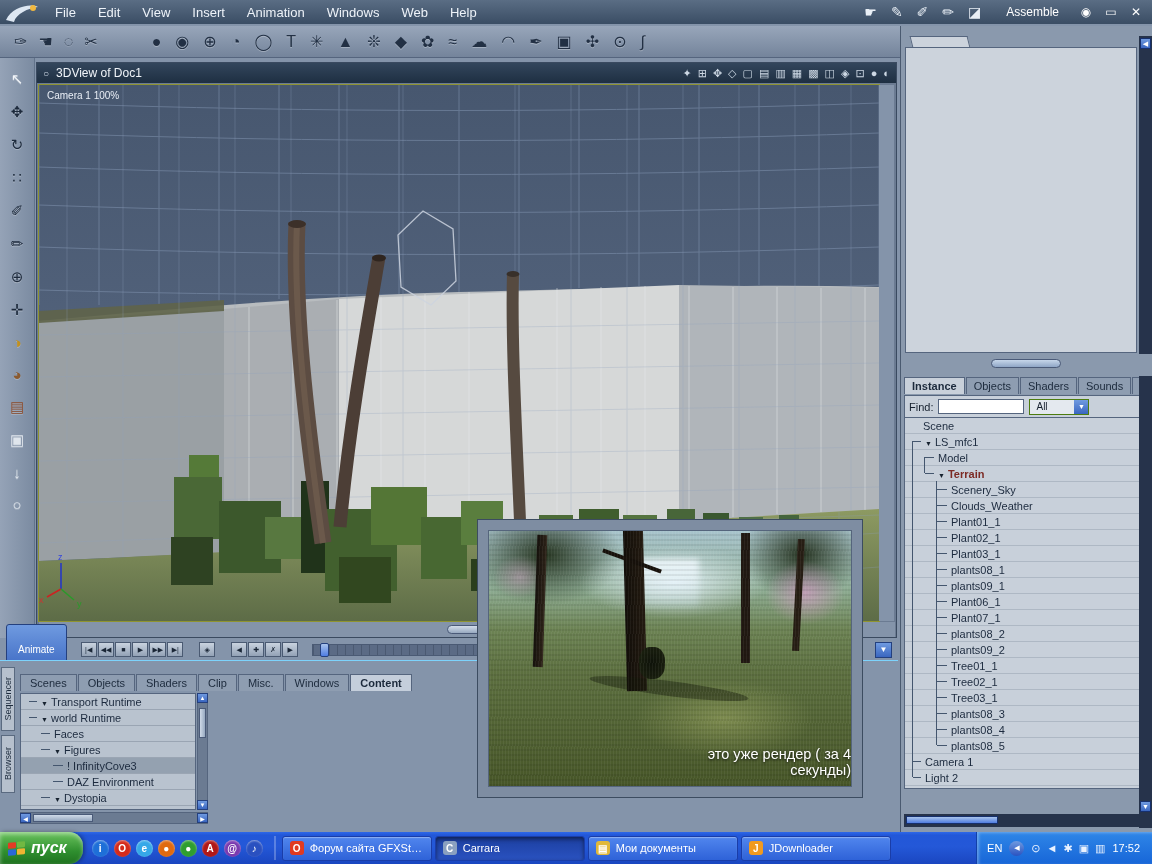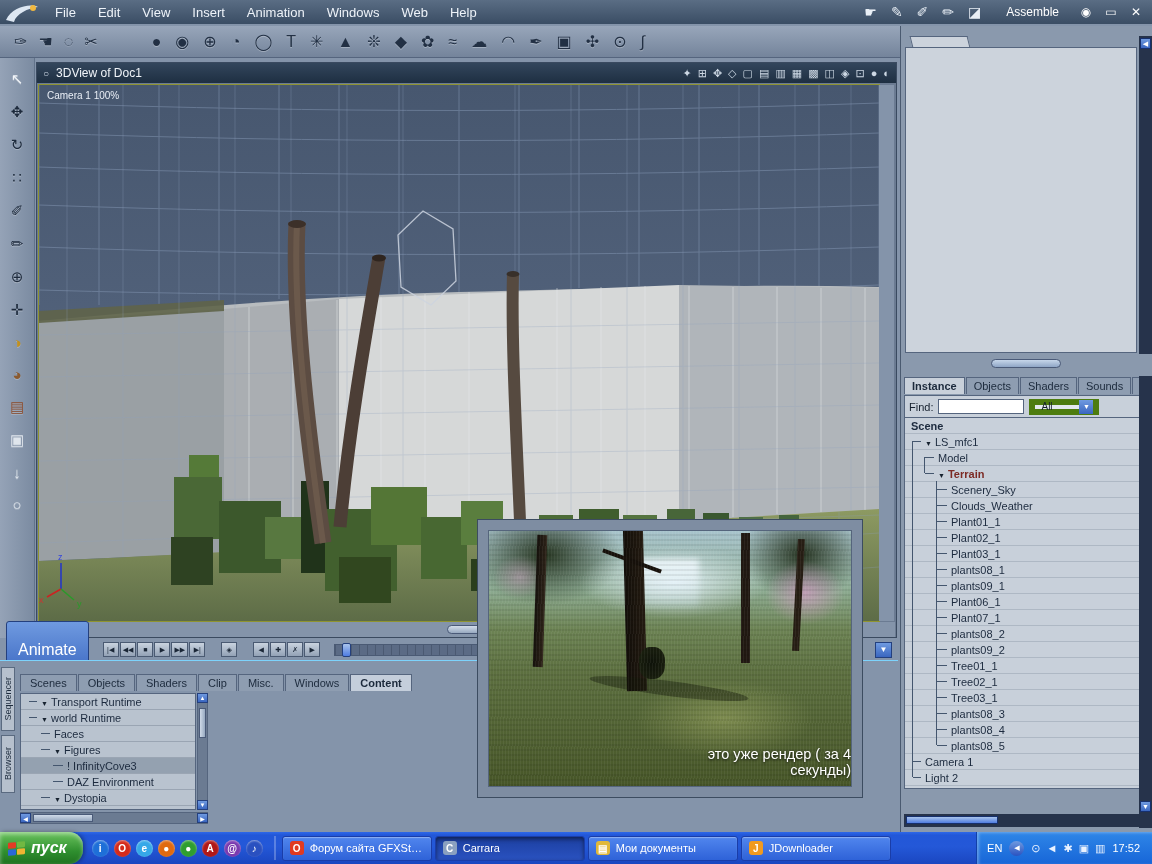--- a/index.html
+++ b/index.html
@@ -42,21 +42,21 @@
             outline:1px solid #8f9430;overflow:hidden;}
   .camlabel{position:absolute;left:8px;top:5px;font-size:10px;color:#e9eef6;z-index:5;}
   .vp-rightbar{position:absolute;right:2px;top:22px;width:15px;height:536px;background:#8494aa;}
   .vp-bottombar{position:absolute;left:2px;top:559px;width:856px;height:15px;background:#8494aa;}
   .split-pill{position:absolute;left:calc(50% - 20px);top:3px;width:40px;height:9px;border-radius:5px;
               background:linear-gradient(#d2dcea,#97a9c0);border:1px solid #4a5a78;}
 
   
   .transport{position:absolute;left:0;top:639px;width:898px;height:21px;background:#8494aa;
              display:flex;align-items:center;gap:4px;padding:0 6px;z-index:20;}
-  .animate{background:linear-gradient(#6f9ae0,#3a66c0);color:#fff;font-size:16px;padding:19px 11px;
+  .animate{background:linear-gradient(#6f9ae0,#3a66c0);color:#fff;font-size:10px;padding:19px 11px;
            border-radius:3px;border:1px solid #24407e;margin-right:10px;}
   .tb-group{display:flex;gap:1px;}
   .tbtn{height:15px;min-width:16px;background:linear-gradient(#c9d3df,#93a2b6);border:1px solid #4a5a72;
         font-size:7px;display:flex;align-items:center;justify-content:center;color:#1a2636;padding:0 2px;}
   .tslider{position:relative;flex:1;height:12px;margin:0 10px;border:1px solid #4a5a74;
            background:linear-gradient(90deg,#5b6b85 0 45%,#8c9db4 45%),;}
   .tslider{background:repeating-linear-gradient(90deg,rgba(25,36,54,.25) 0 1px,transparent 1px 8px),
            linear-gradient(90deg,#5b6b85 0 45%,#8ea0b7 45%);}
   .thandle{position:absolute;left:7px;top:-2px;width:9px;height:14px;border-radius:2px;
            background:linear-gradient(#a9c4ec,#4f7de2);border:1px solid #24407e;}
@@ -97,21 +97,21 @@
 
   
   .strow{height:16px;display:flex;align-items:center;font-size:11px;color:#1c2a3e;background:#c8d0da;
          border-bottom:1px solid #aeb8c4;white-space:nowrap;}
   .strow .conn{display:inline-block;height:1px;background:#44566e;margin-right:4px;flex:0 0 auto;}
   .lv0 .conn{width:0;margin-left:6px;margin-right:0;}
   .lv1 .conn{width:8px;margin-left:8px;}
   .lv2 .conn{width:9px;margin-left:20px;}
   .lv3 .conn{width:10px;margin-left:32px;}
   .tri .tw::before{content:"▼";font-size:7px;color:#16222f;margin-right:3px;}
-  .hdr .lbl{font-weight:bold;}
+  .hdr .lbl{font-weight:normal;margin-left:12px;}
   .red .lbl{color:#7c2a24;font-weight:bold;}
   .sel{background:#97a3b2;}
   .sp{position:absolute;width:1px;background:#44566e;}
 
   
   .inset{position:absolute;left:478px;top:520px;width:384px;height:277px;z-index:30;
          border:11px solid #7e8da2;box-shadow:0 0 0 1px #3c4c60;}
   .ri{position:relative;width:362px;height:255px;overflow:hidden;outline:1px solid #55657c;
       background:linear-gradient(#a8c4cc 0%,#8fae96 22%,#6d8455 38%,#5d7040 55%,#475628 100%);}
   .ri div{position:absolute;}
@@ -147,21 +147,21 @@
            border:1px solid #16306e;color:#fff;font-size:7px;display:flex;align-items:center;justify-content:center;}
   .rp-split{position:absolute;left:90px;top:333px;width:70px;height:9px;border-radius:5px;
             background:linear-gradient(#c6d6ea,#8fa6c6);border:1px solid #4a5a78;}
   .rp-tabs{position:absolute;left:3px;top:351px;display:flex;}
   .rtab{padding:2px 7px;font-size:11px;background:#8e9db1;border:1px solid #55657e;border-bottom:none;
         color:#1c2a3c;margin-right:1px;}
   .rtab.active{background:#c8d0da;font-weight:bold;}
   .rp-find{position:absolute;left:3px;top:369px;width:236px;height:22px;display:flex;align-items:center;
            gap:5px;padding:0 4px;background:#c8d0da;border:1px solid #55657e;border-bottom:none;font-size:11px;}
   .findinput{width:86px;height:15px;border:1px solid #55657e;background:#fff;font-size:10px;padding:0 3px;}
-  .dropdown{display:flex;align-items:center;height:16px;border:6px solid #4d7c0f;background:#e4e9ef;
+  .dropdown{display:flex;align-items:center;height:16px;border:1px solid #4d7c0f;background:#e4e9ef;
             font-size:10px;}
   .dropdown .dval{padding:0 6px;min-width:44px;}
   .dropdown .darr{width:14px;height:14px;background:linear-gradient(#6f9ae0,#3a66c0);color:#fff;
                   font-size:7px;display:flex;align-items:center;justify-content:center;}
   .rp-tree{position:absolute;left:3px;top:391px;width:236px;height:372px;background:#c8d0da;
            border:1px solid #55657e;overflow:hidden;}
   .rp-hscroll{position:absolute;left:3px;top:788px;width:236px;height:13px;background:#26334b;}
   .rp-hscroll .hh{position:absolute;left:2px;top:2px;width:92px;height:8px;background:linear-gradient(#a9c4ec,#4f7de2);border:1px solid #16306e;}
 
   

